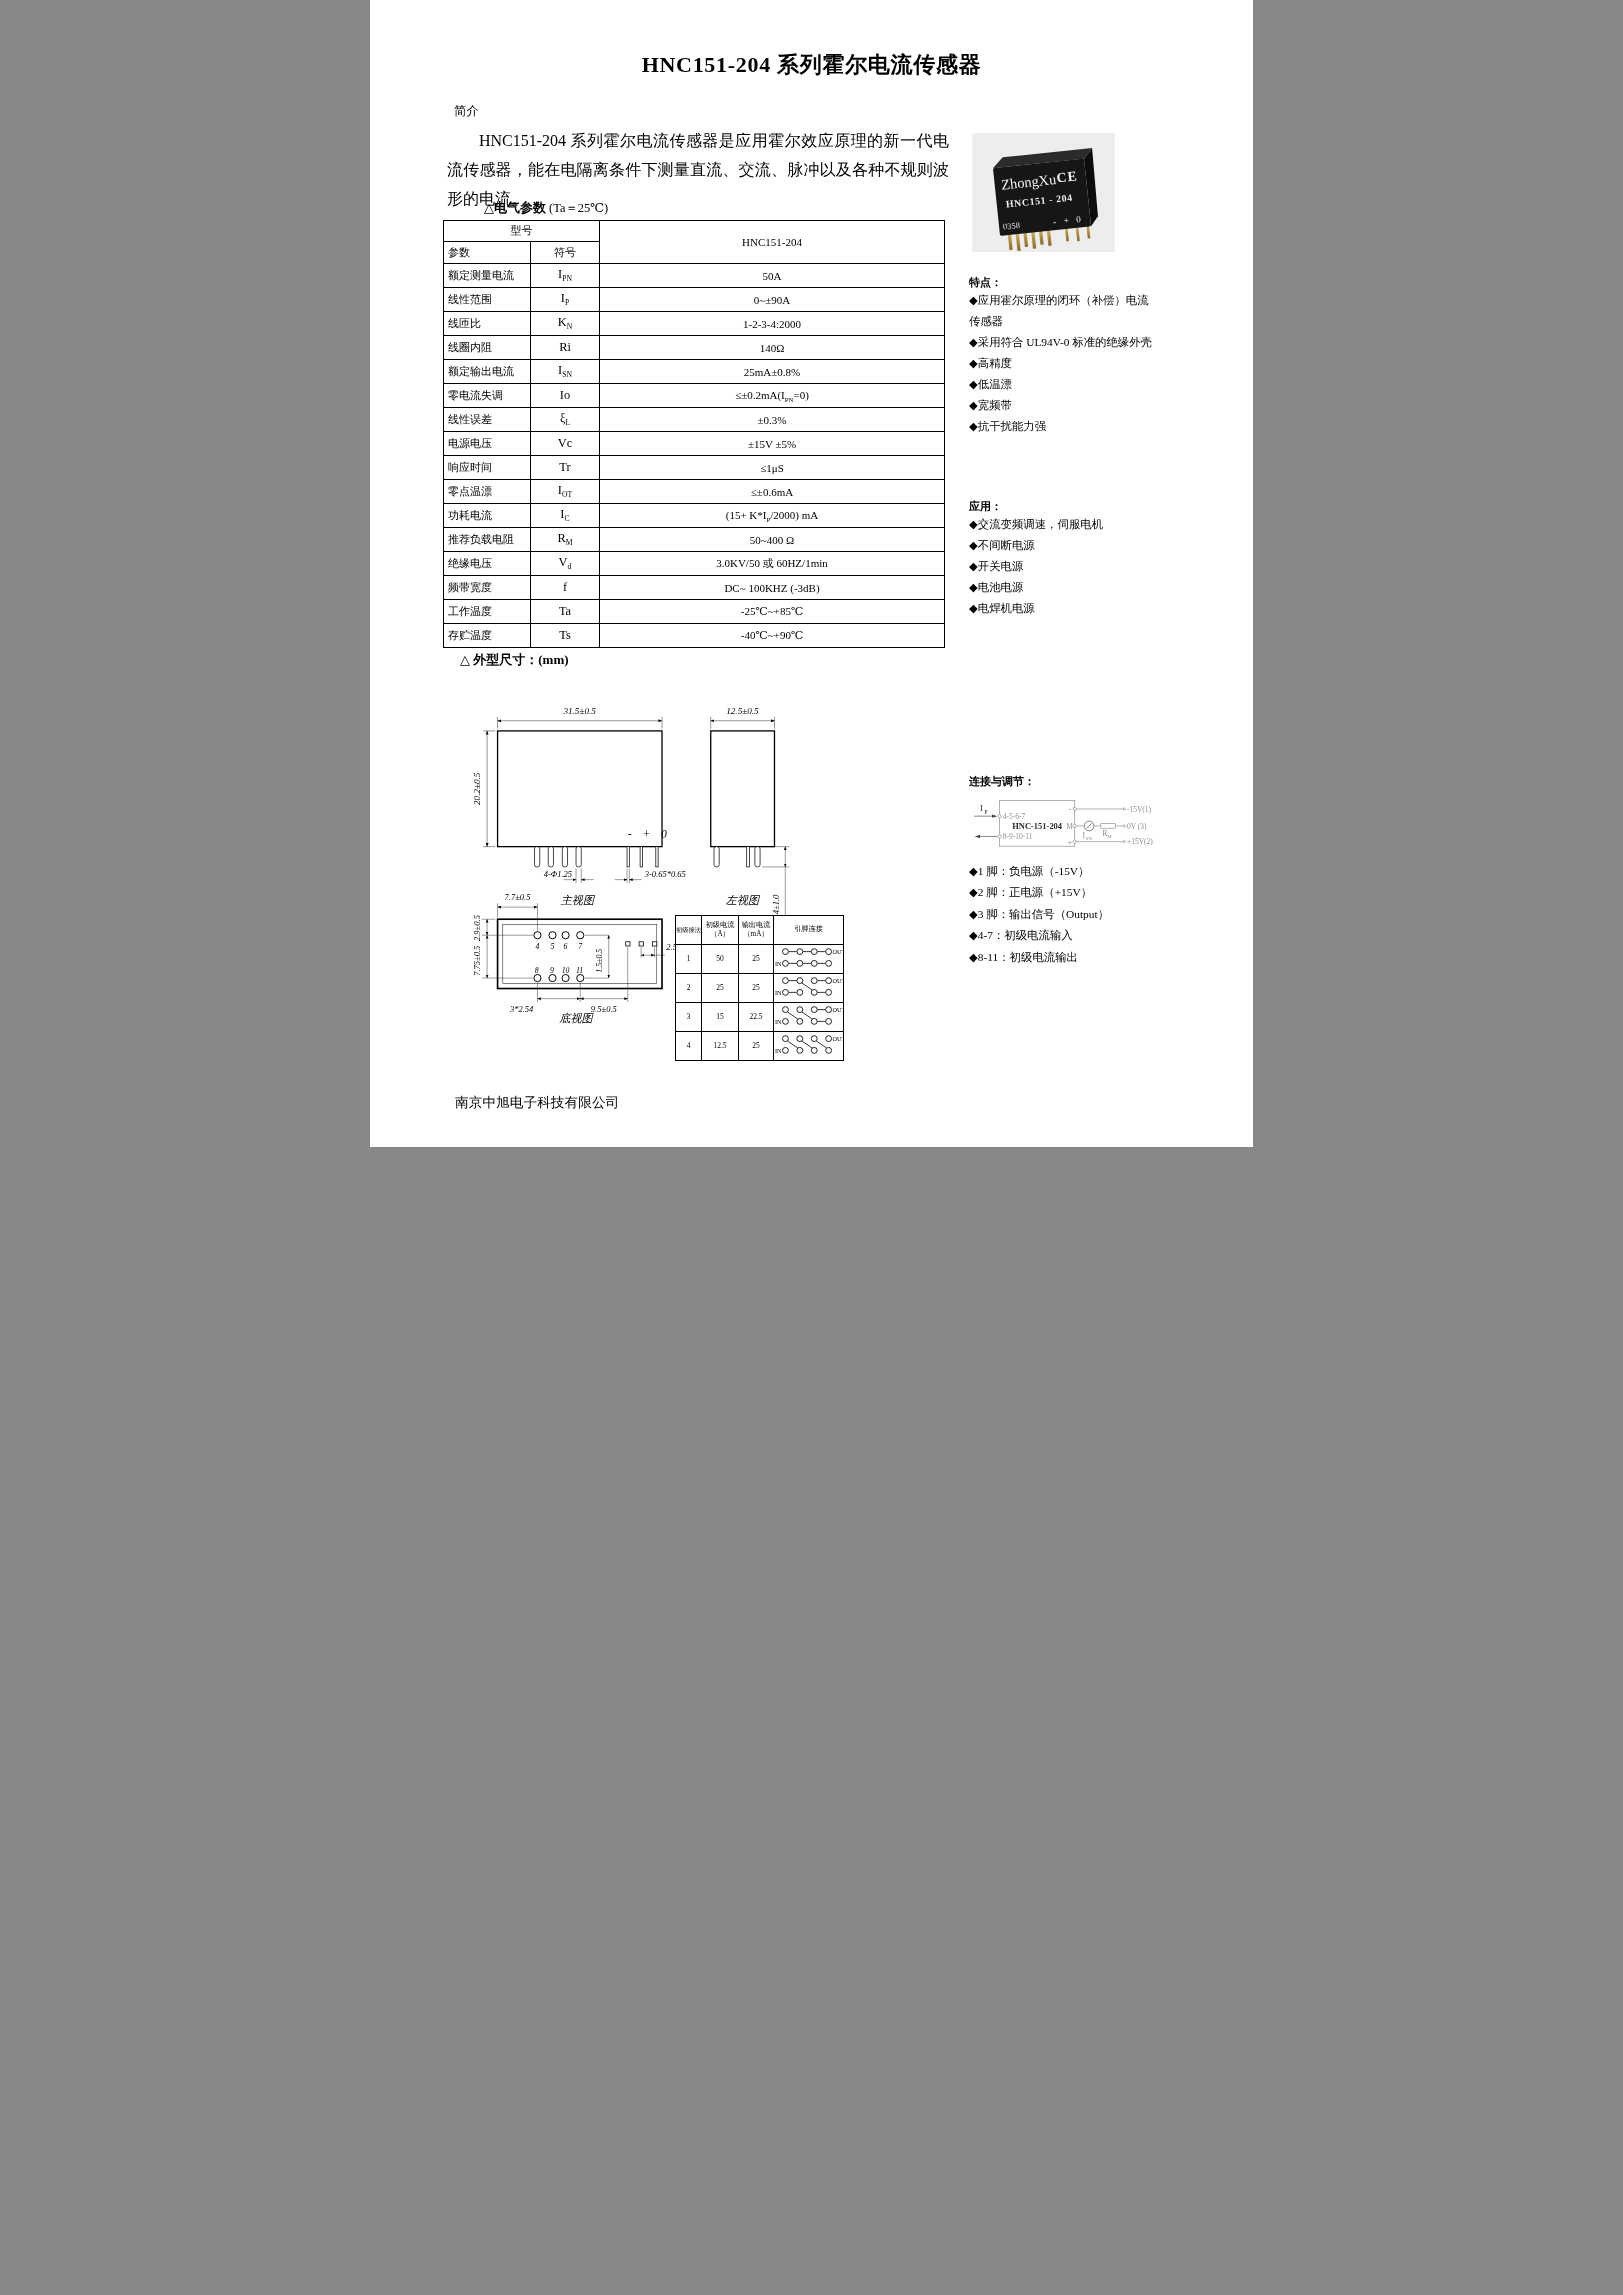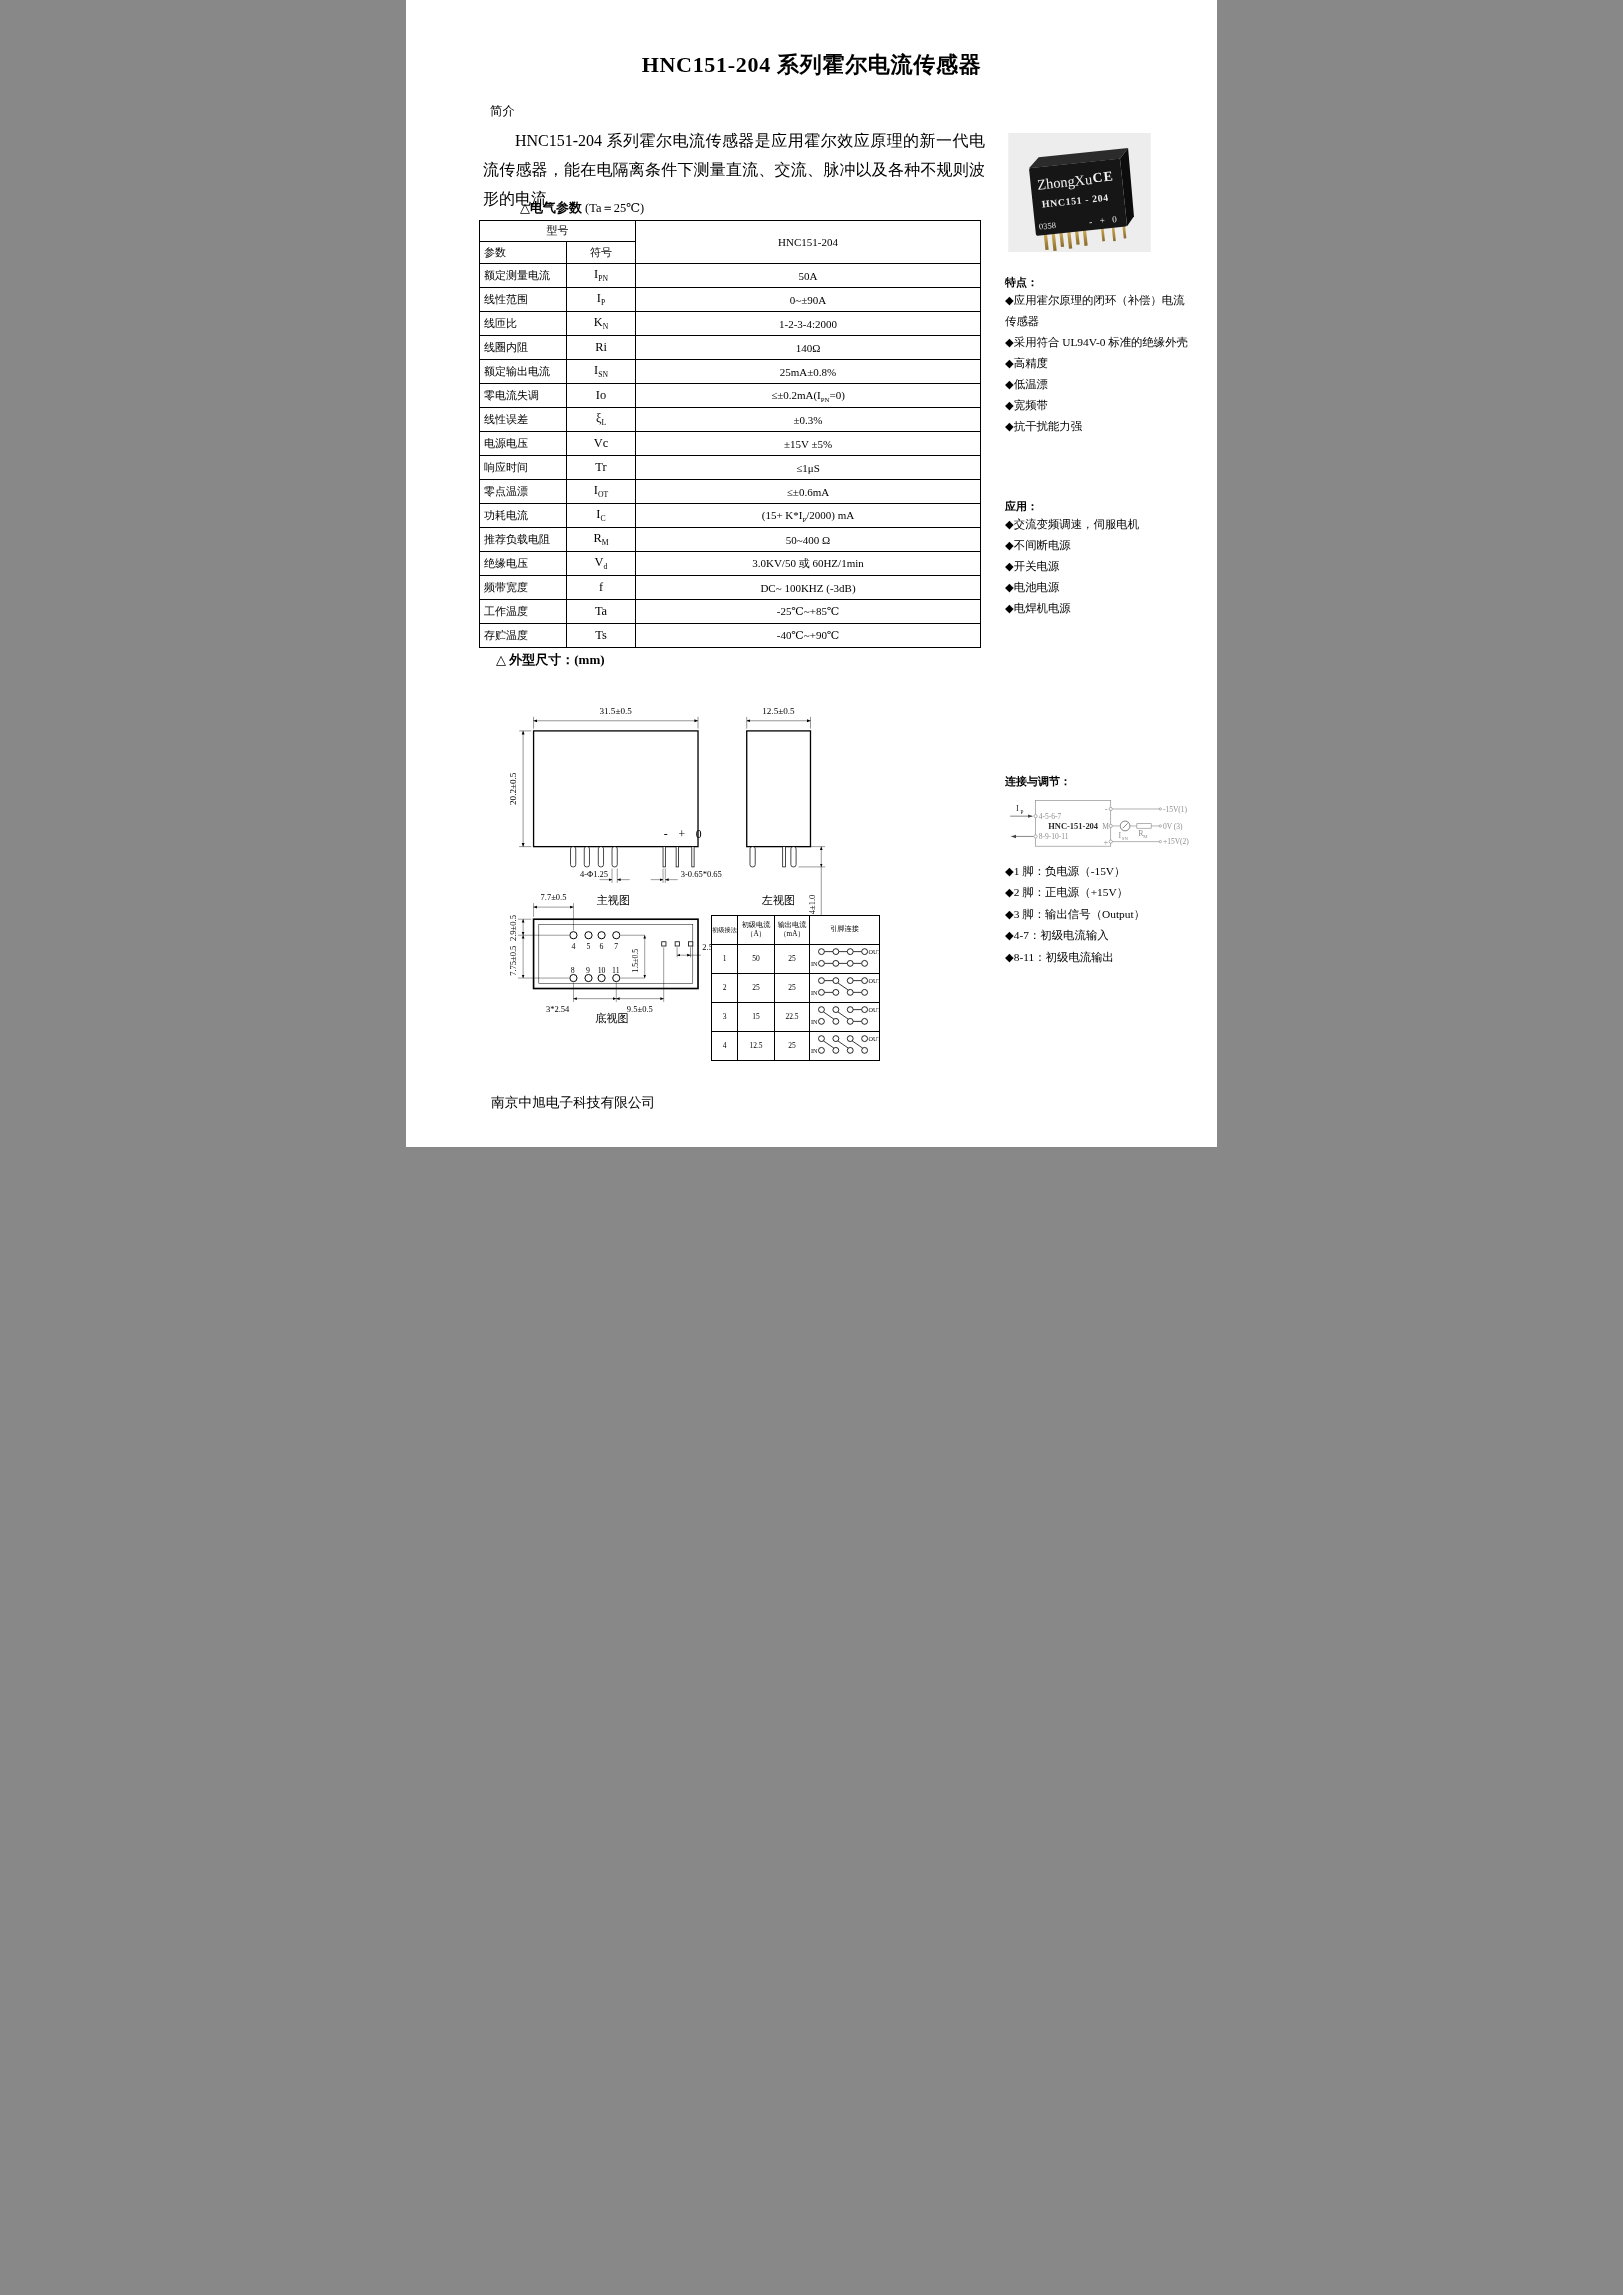--- a/index.html
+++ b/index.html
@@ -1,16 +1,16 @@
 <!DOCTYPE html>
 <html style="font-size:10.5px"><head>
 <meta charset="utf-8">
 <style>
   html,body{margin:0;padding:0;background:#888;}
-  .page{position:relative;width:811px;height:1147px;margin:0 auto;background:#ffffff;
+  .page{position:relative;width:883px;height:1147px;margin:0 auto;background:#ffffff;
         font-family:"Liberation Serif","DejaVu Serif",serif;color:#000;overflow:hidden;}
   .abs{position:absolute;}
   
   .doc-title{left:0;top:50px;width:100%;text-align:center;font-size:22px;font-weight:bold;letter-spacing:0.7px;}
   .intro-h{left:84px;top:103px;font-size:12.4px;}
   .intro-p{left:77px;top:126px;width:502px;font-size:16px;line-height:1.82;text-indent:2em;text-align:justify;}
   .elec-h{left:74px;top:199px;font-size:13px;margin-left:40px;}
   .elec-h b{font-weight:bold;}
   .elec-h span.cond{font-weight:normal;font-size:12.4px;}
   .dim-h{left:90px;top:651px;font-size:13px;font-weight:bold;}
@@ -279,21 +279,21 @@
   <div class="abs pins" id="pins-list">
       <div>◆1 脚：负电源（-15V）</div>
       <div>◆2 脚：正电源（+15V）</div>
       <div>◆3 脚：输出信号（Output）</div>
       <div>◆4-7：初级电流输入</div>
       <div>◆8-11：初级电流输出</div>
     </div>
 
   <div class="abs dim-h">△ 外型尺寸：(mm)</div>
 
-  <div class="abs" style="left:62px;top:692px;">
+  <div class="abs" style="left:62px;top:692px;font-style:italic;">
     <svg width="445" height="374" viewBox="0 0 1360 1144" class="noi">
       <defs>
         <marker id="ar" viewBox="0 0 10 10" refX="9.5" refY="5" markerWidth="9" markerHeight="9" orient="auto-start-reverse">
           <path d="M0,1.2 L10,5 L0,8.8 z" fill="#000"></path>
         </marker>
       </defs>
 
       <g>
         <rect x="200" y="119" width="503" height="354" fill="none" stroke="#000" stroke-width="4"></rect>
         <g stroke="#000" stroke-width="1.3">

